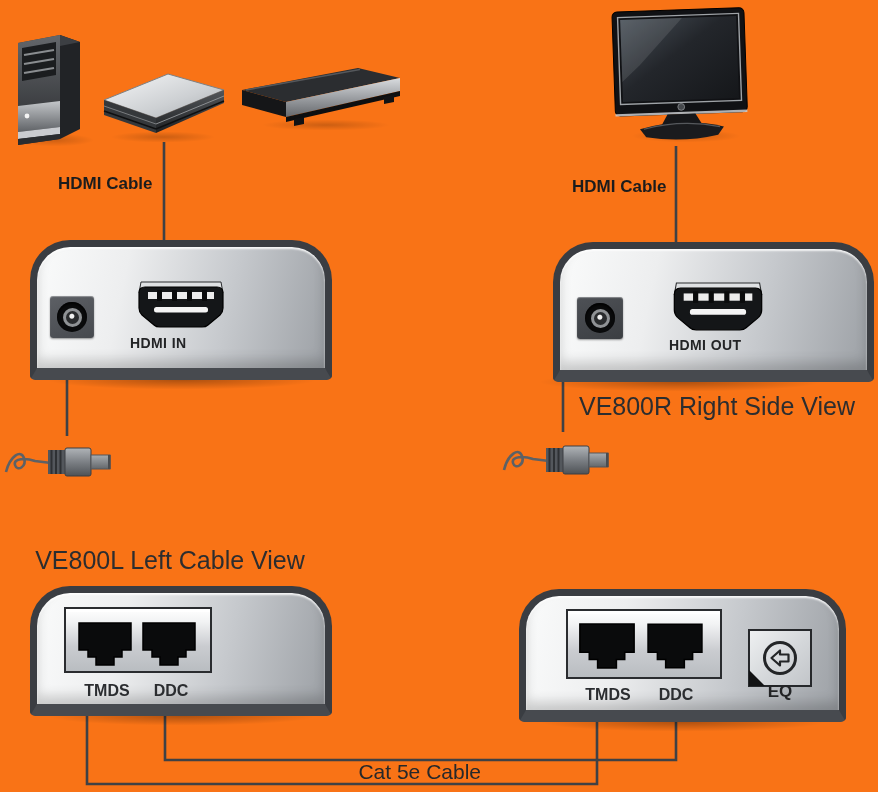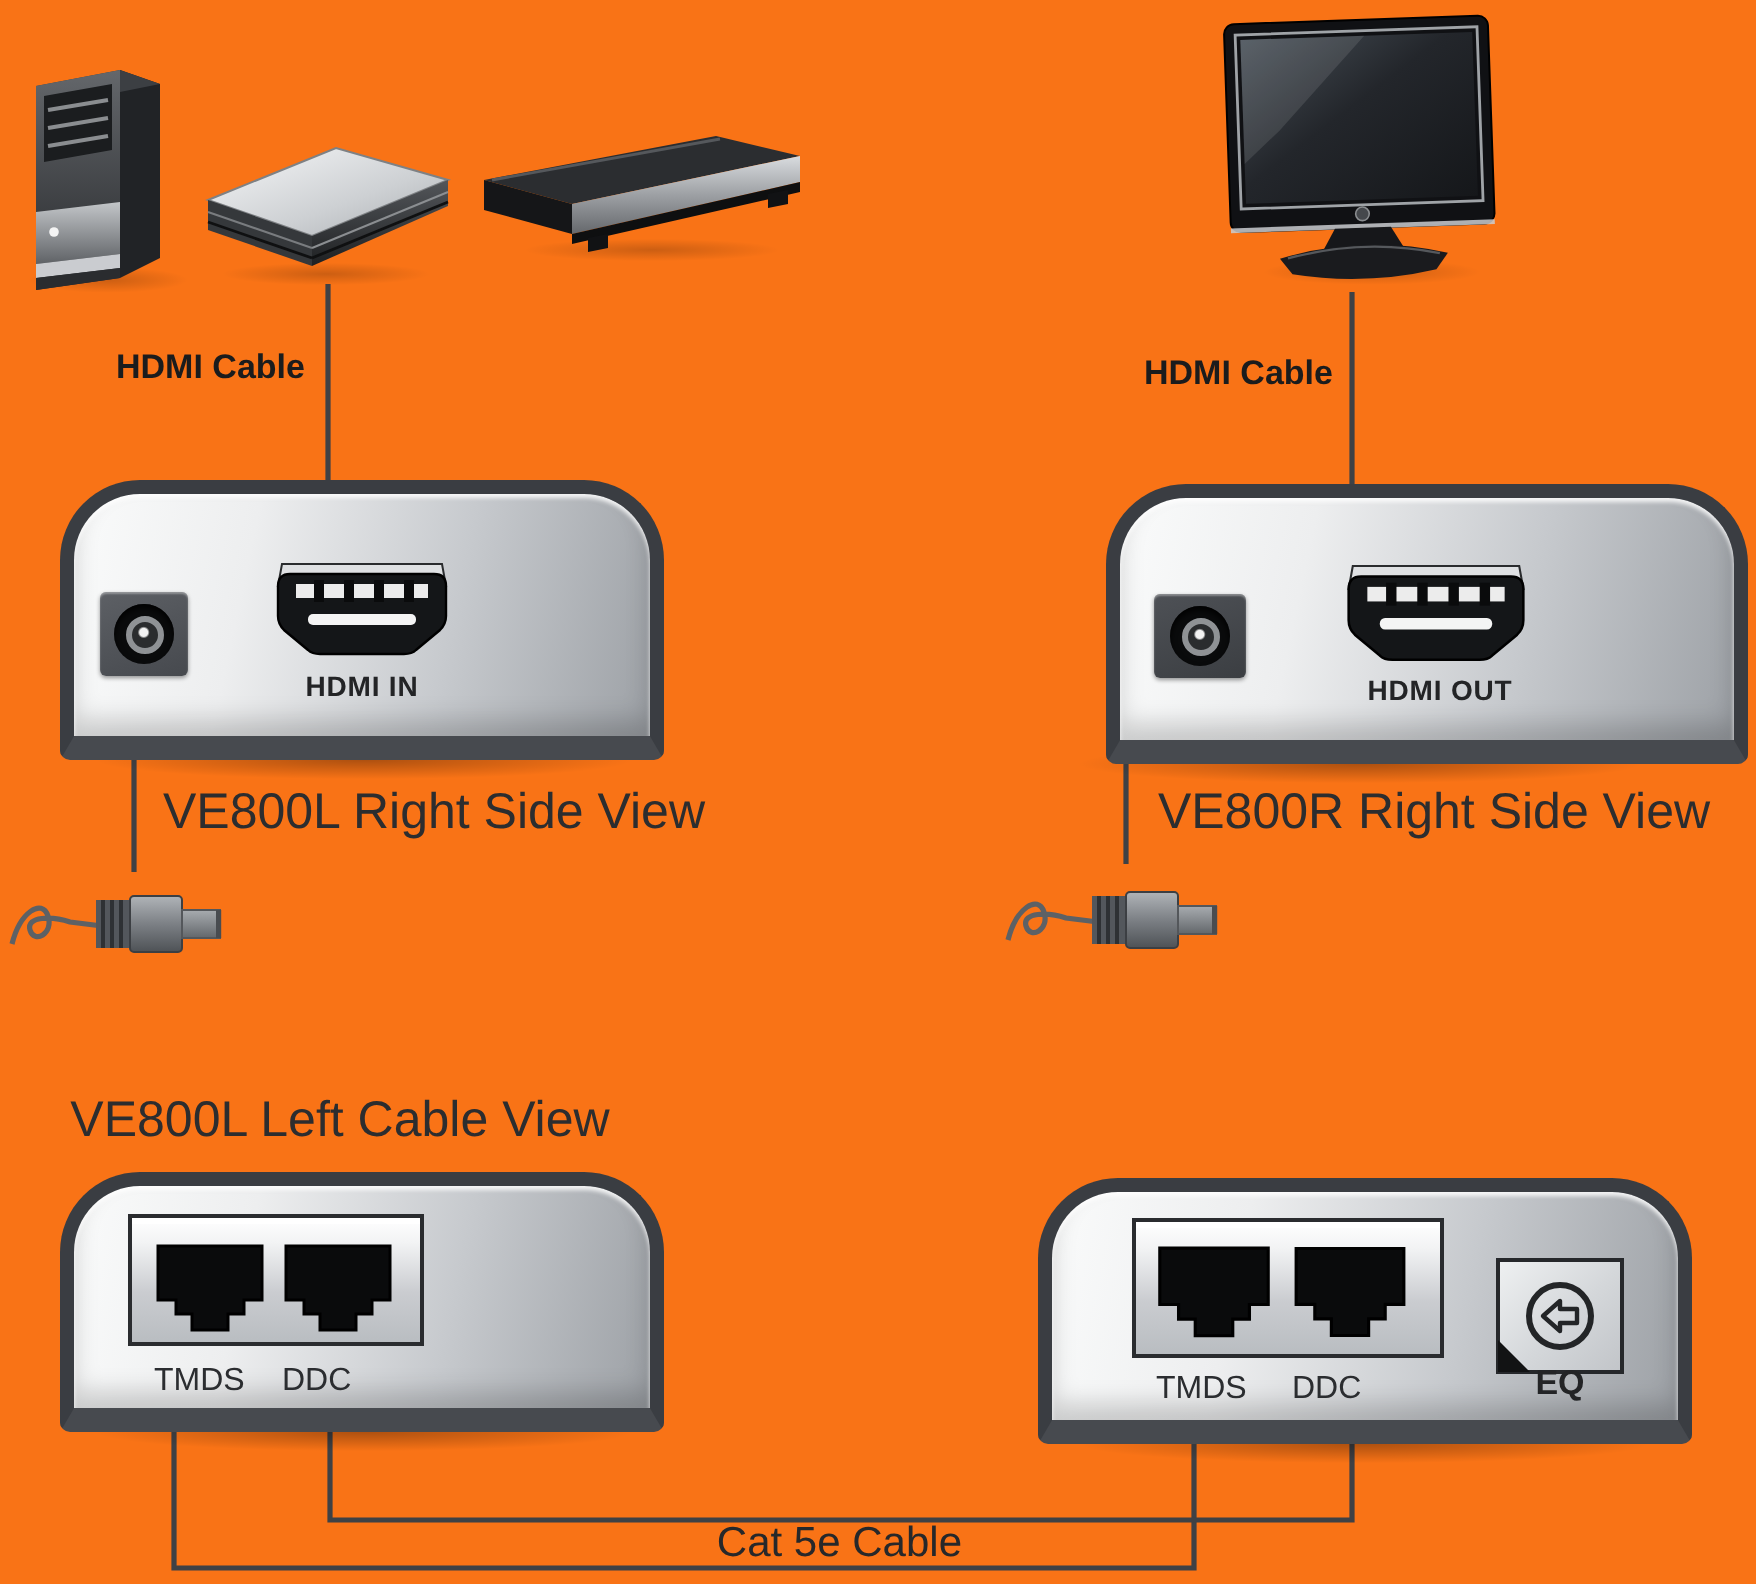--- a/index.html
+++ b/index.html
@@ -26,22 +26,22 @@
   .jack-ring{width:13px;height:13px;border-radius:50%;border:3px solid #8f9295;background:radial-gradient(circle at 45% 40%,#f2f2f2 0 2px,#2a2c2e 3px);}
   
   .port-group{
     position:absolute;box-sizing:border-box;border:2px solid #2a2c2f;
     background:linear-gradient(180deg,#ffffff 0%,#f2f3f4 20%,#caccd0 60%,#b9bdc1 100%);
     box-shadow:inset 0 3px 0 rgba(255,255,255,.9);
   }
   
   .view-title{position:absolute;font-size:25px;color:#2c2d2f;text-align:center;white-space:nowrap;}
   .hdmi-cable-label{position:absolute;font-size:17px;font-weight:bold;color:#1b1c1d;white-space:nowrap;}
-  .port-label{position:absolute;font-size:14px;font-weight:bold;letter-spacing:.4px;color:#232426;text-align:center;}
-  .rj-label{position:absolute;font-size:16px;font-weight:normal;color:#2b2d30;}
+  .port-label{position:absolute;font-size:14px;font-weight:bold;letter-spacing:.4px;color:#232426;}
+  .rj-label{position:absolute;font-size:16px;font-weight:bold;color:#2b2d30;text-align:center;}
   .eq-label{position:absolute;font-size:17px;font-weight:bold;color:#232426;text-align:center;}
   .cat5e-label{position:absolute;font-size:21px;color:#27282a;text-align:right;white-space:nowrap;}
   
   .eq-box{position:absolute;box-sizing:border-box;border:2px solid #26282b;background:linear-gradient(135deg,#eef0f1 0%,#d4d7da 55%,#c2c5c9 100%);display:flex;align-items:center;justify-content:center;}
   .eq-fold{position:absolute;left:-1px;bottom:-1px;width:0;height:0;border-bottom:16px solid #121314;border-right:16px solid transparent;}
 </style>
 </head>
 <body>
 
 <div id="stage">
@@ -159,21 +159,20 @@
       <path d="M8,6 H80 Q86,6 86,12 V27 Q86,31 83,34 L71,44 Q69,46 65,46 H23 Q19,46 17,44 L5,34 Q2,31 2,27 V12 Q2,6 8,6 Z" fill="#141618" stroke="#000" stroke-width="1.2"></path>
       <rect x="11" y="11" width="66" height="7" fill="#ececec"></rect>
       <rect x="20" y="9" width="5" height="11" fill="#0a0b0c"></rect>
       <rect x="35" y="9" width="5" height="11" fill="#0a0b0c"></rect>
       <rect x="50" y="9" width="5" height="11" fill="#0a0b0c"></rect>
       <rect x="65" y="9" width="5" height="11" fill="#0a0b0c"></rect>
       <rect x="17" y="26" width="54" height="5.5" rx="2.5" fill="#f4f4f4"></rect>
     </svg>
     <div class="port-label" style="left:93px;width:102px;top:88px;">HDMI IN</div>
   </div>
-  <div class="view-title" style="left:67px;top:392px;width:300px;">VE800L Right Side View</div>
 
   <div class="panel-shadow" style="left:504px;top:370px;width:352px;height:24px;"></div>
   <div class="panel" style="left:518px;top:242px;width:321px;height:140px;margin-left:35px;">
     <div class="dc-jack" style="left:17px;top:48px;width:46px;height:42px;background:linear-gradient(160deg,#4e5156,#3b3e42);">
       <div class="jack-hole">
           <div class="jack-ring"></div>
         </div>
     </div>
     <svg class="abs" style="left:112px;top:33px;" width="92" height="52" viewBox="0 0 88 50">
       <path d="M4,1 H84 L86,12 H2 Z" fill="#dfe1e3" stroke="#2a2c2e" stroke-width="1"></path>

